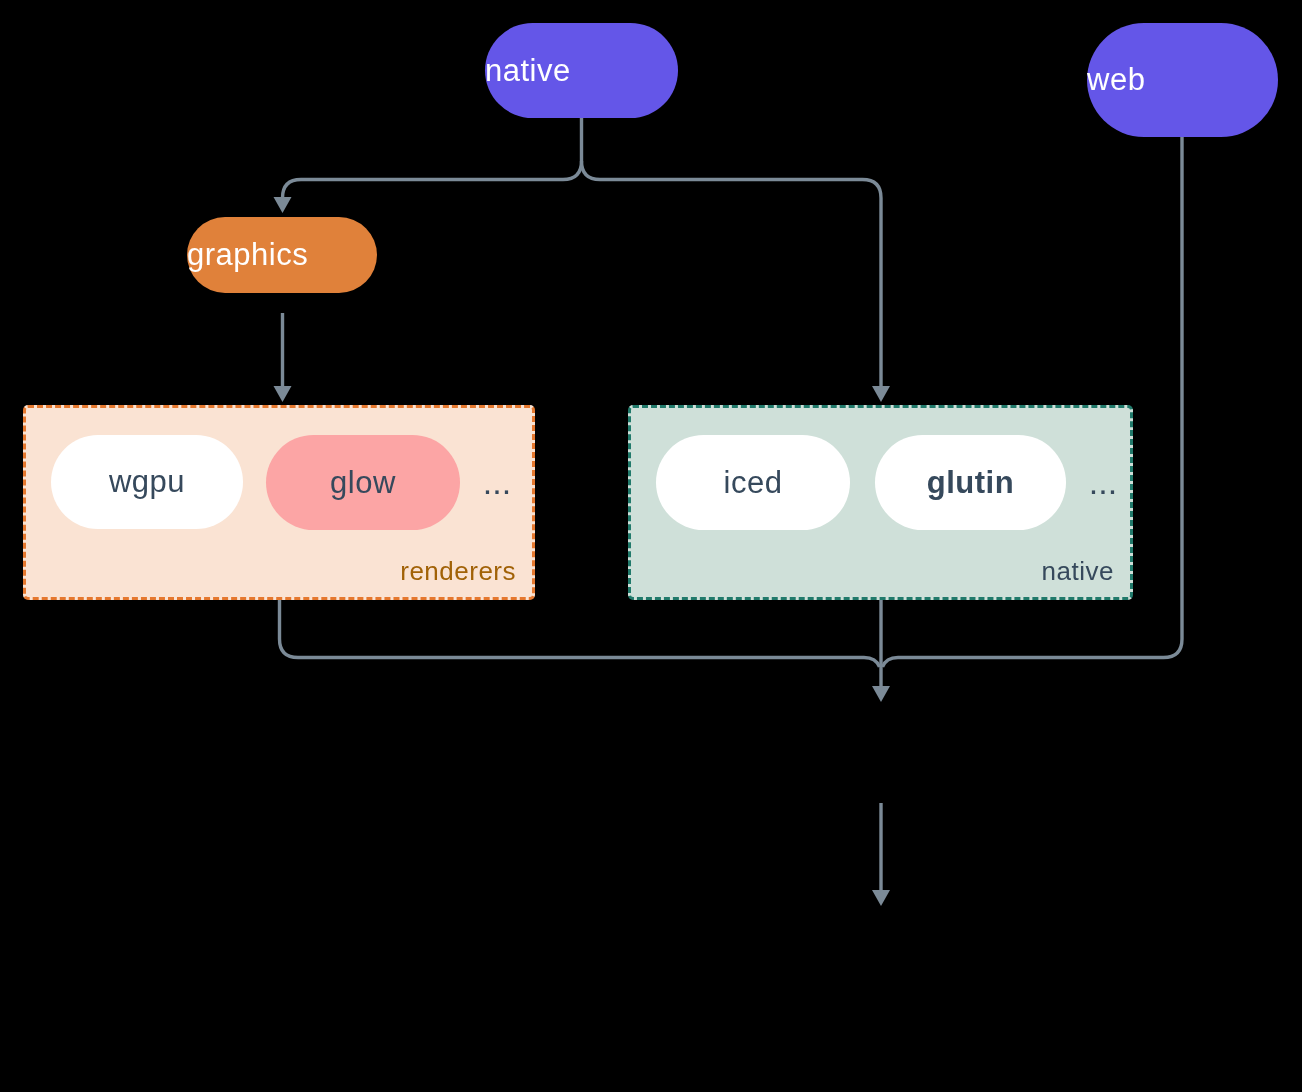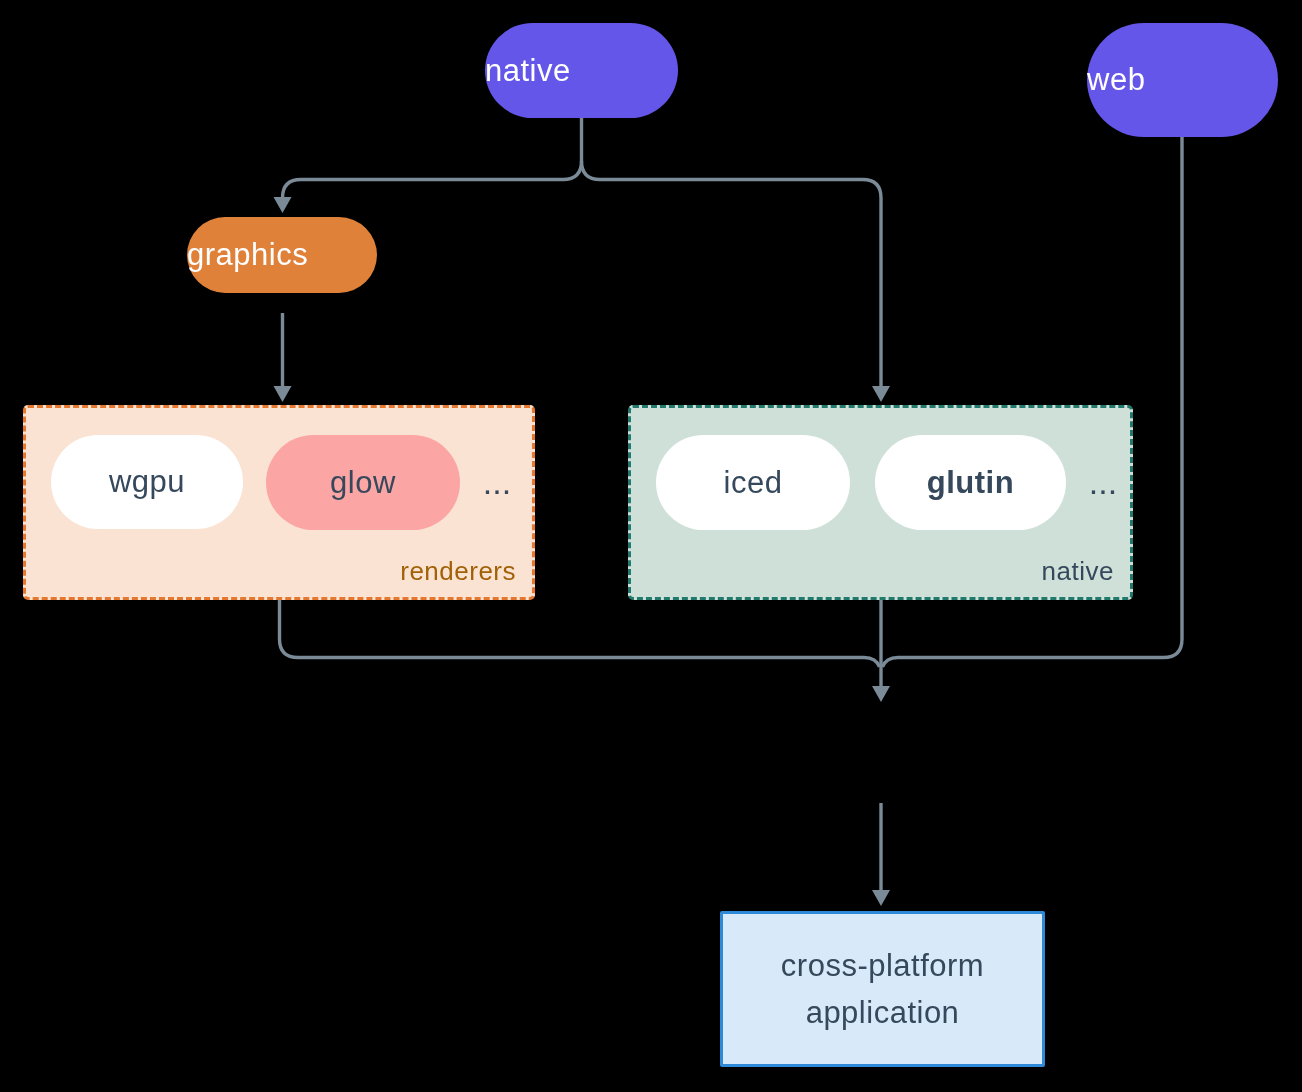--- a/index.html
+++ b/index.html
@@ -127,18 +127,14 @@
       <span>iced</span>
     </div>
     <div class="inner-pill" style="left: 244px; top: 27px; width: 191px; height: 95px; background: rgb(255, 255, 255); color: rgb(54, 73, 92); font-weight: bold;">
       <span>glutin</span>
     </div>
     <div class="ellipsis" style="left: 437px; top: 27px; color: rgb(54, 73, 92);">...</div>
     <div class="group-label" style="color: rgb(54, 73, 92);">native</div>
   </div>
 
 
-  <div class="app-box" style="left: 720px; top: 911px; width: 325px; height: 156px; background: rgb(216, 234, 250); border-color: rgb(46, 137, 217); color: rgb(54, 73, 92);">
-    <span>cross-platform</span>
-    <span>application</span>
-  </div>
 
 </div>
 
 </body></html>

